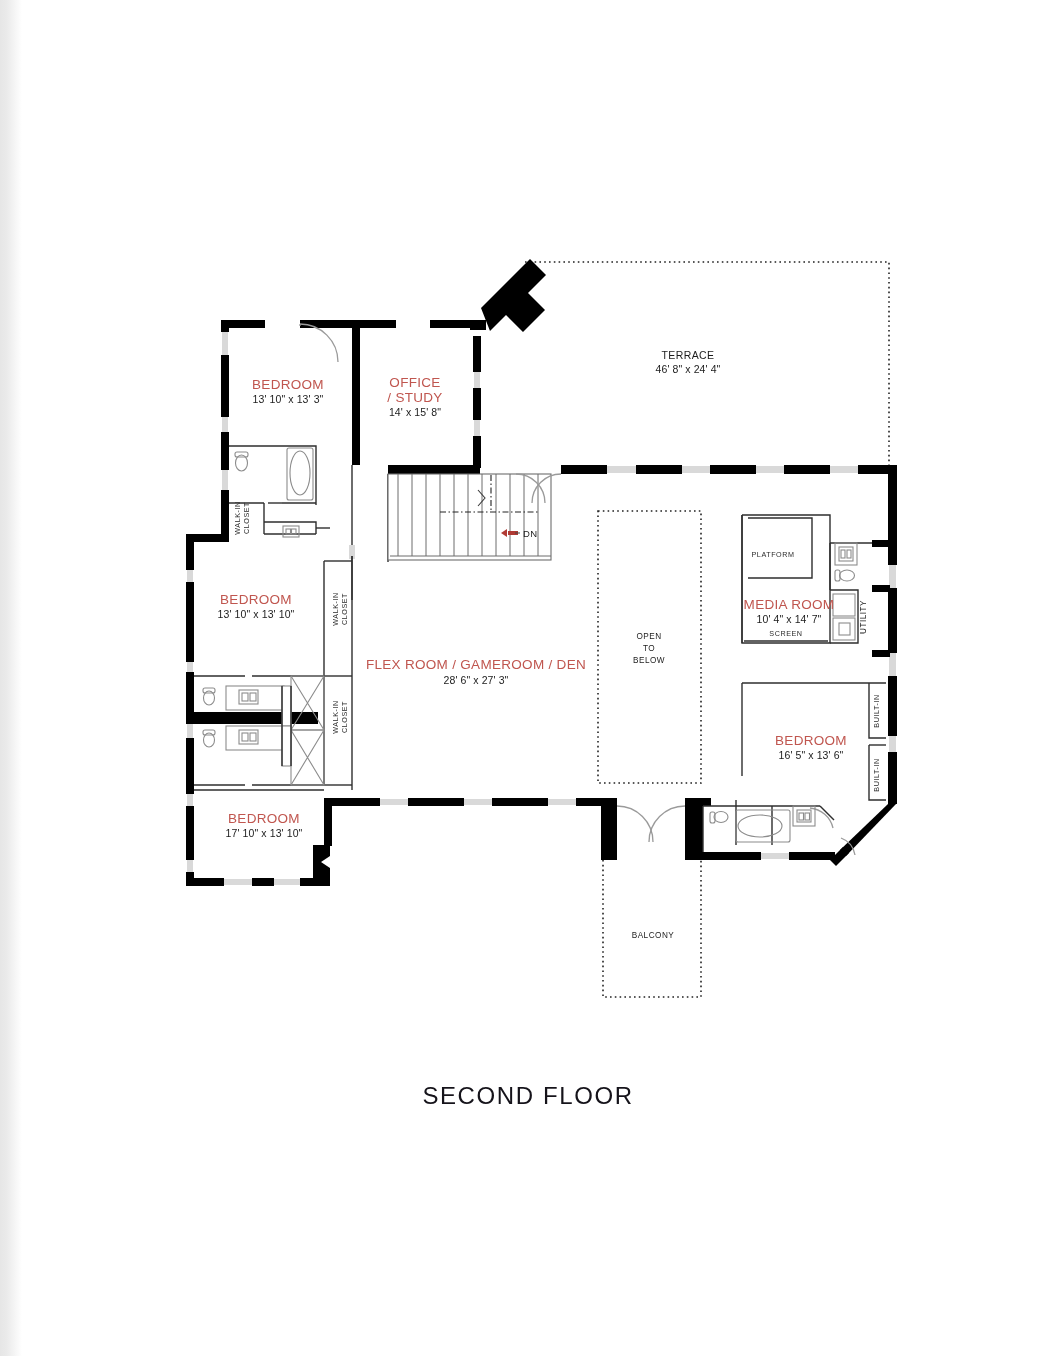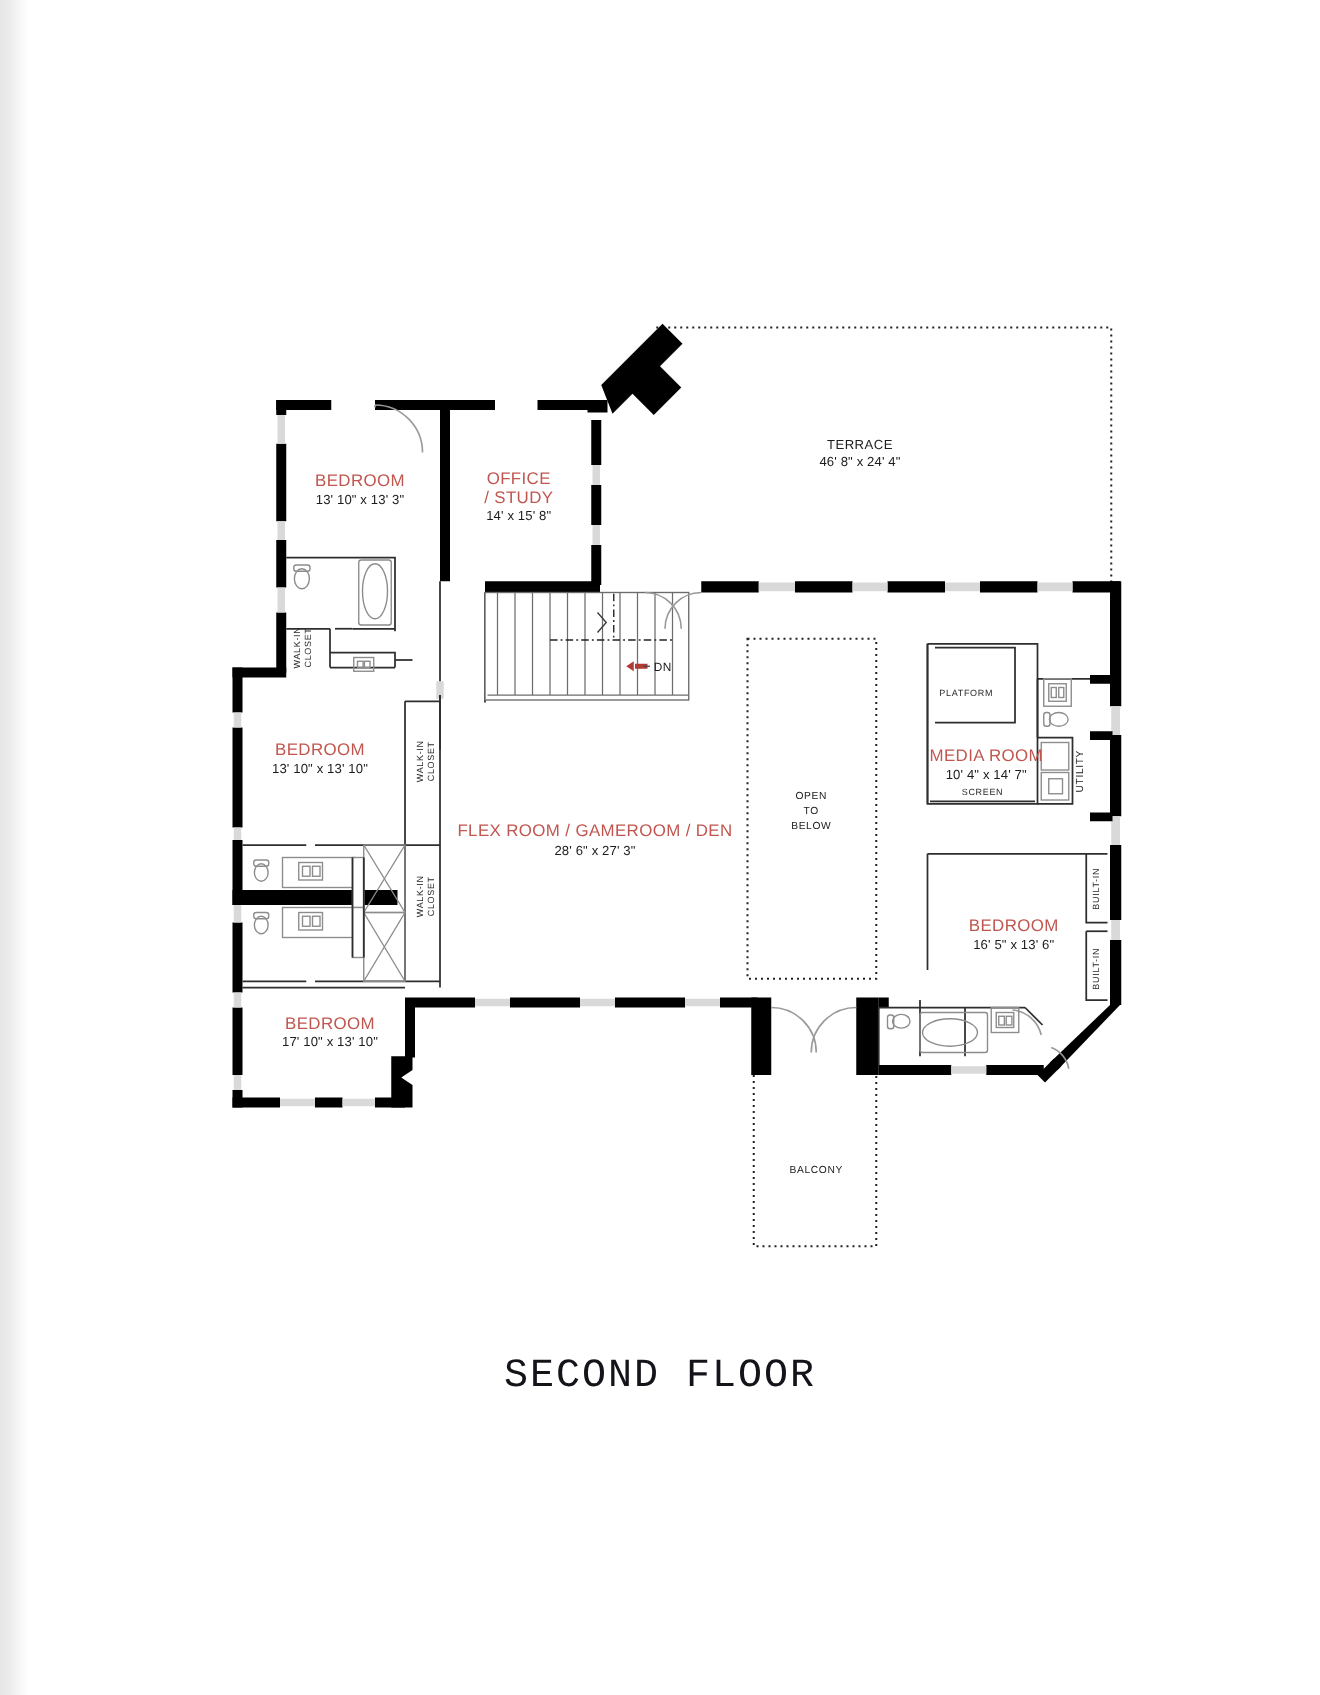--- a/index.html
+++ b/index.html
@@ -37,22 +37,22 @@
   .lbl-tiny{
     font-family:"Liberation Sans", sans-serif;
     fill:#2a2a2a;font-size:7.2px;text-anchor:middle;letter-spacing:0.55px;
   }
   .dn-lbl{
     font-family:"Liberation Sans", sans-serif;
     fill:#1c1c1c;font-size:9.5px;text-anchor:start;letter-spacing:0.3px;
   }
   #floor-title{
     position:absolute;left:0;top:1082px;width:1056px;text-align:center;
-    font-family:Liberation Mono, monospace;
-    font-size:32px;color:#15131a;letter-spacing:1.6px;
+    font-family:Liberation Sans, sans-serif;
+    font-size:24px;color:#15131a;letter-spacing:1.6px;
   }
   .wall{fill:#000000;}
   .thin{stroke:#2e2e2e;stroke-width:1.4;fill:none;}
   .thin2{stroke:#3a3a3a;stroke-width:1.1;fill:none;}
   .fix{stroke:#8c8c8c;stroke-width:1.1;fill:none;}
   .glass{fill:#d9d9d9;}
   .doorarc{stroke:#9a9a9a;stroke-width:1.3;fill:none;}
   .dotted{stroke:#222;stroke-width:1.6;fill:none;stroke-dasharray:1.6 3.2;stroke-linecap:butt;}
   .dashdot{stroke:#222;stroke-width:1.1;fill:none;stroke-dasharray:6 2.5 1.5 2.5;}
   .stairline{stroke:#6d6d6d;stroke-width:1.0;fill:none;}

